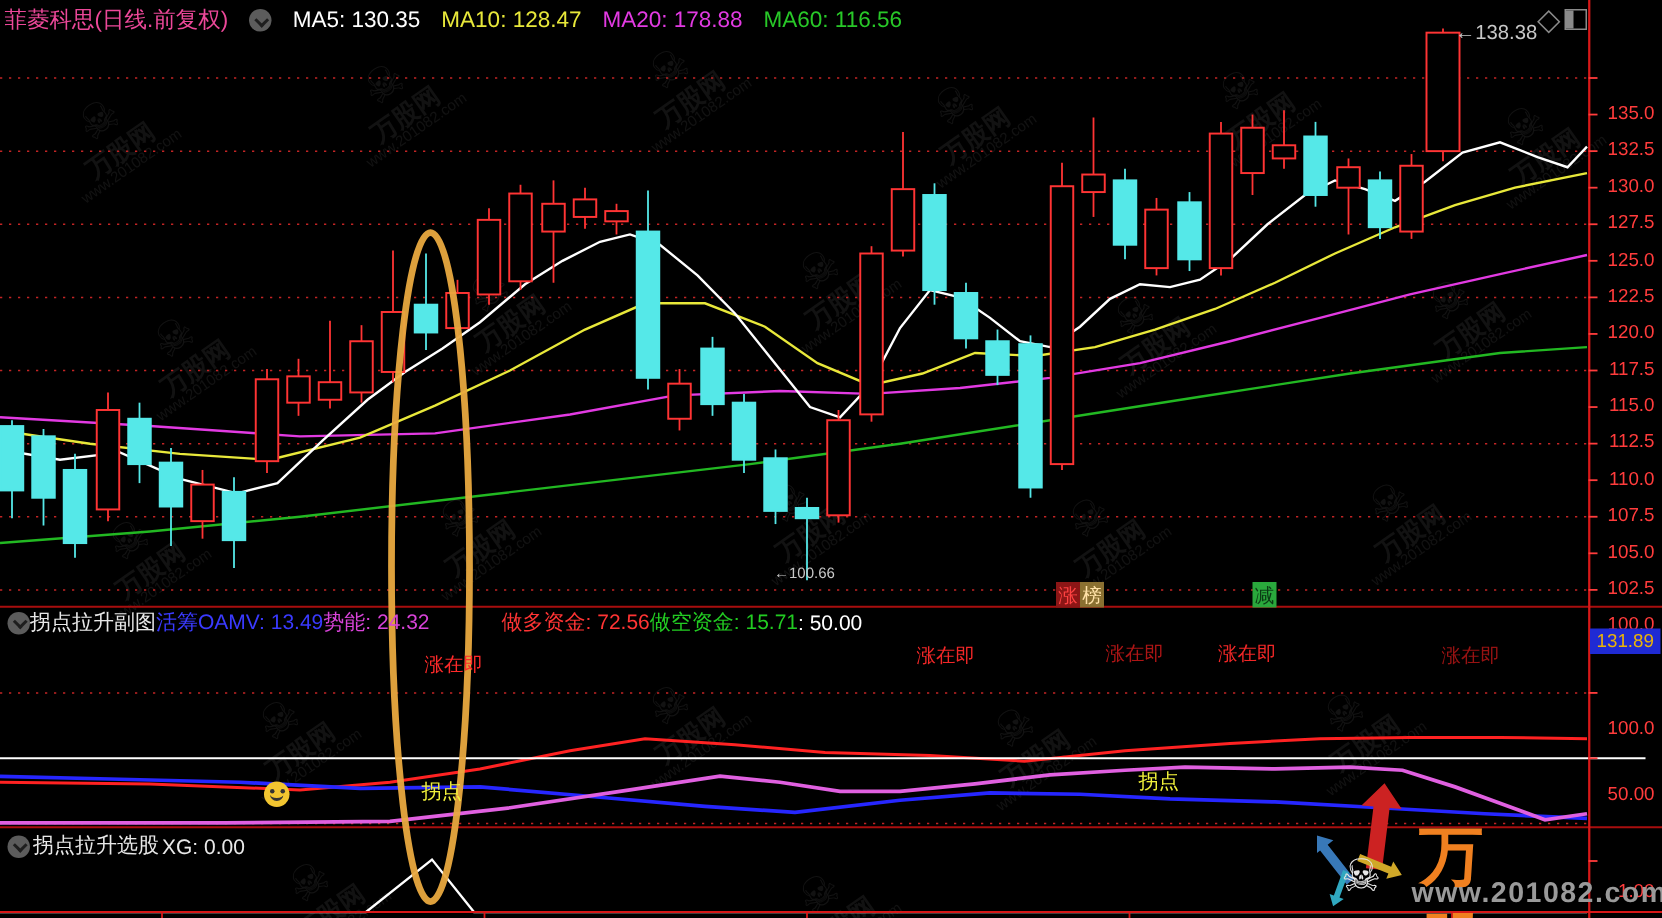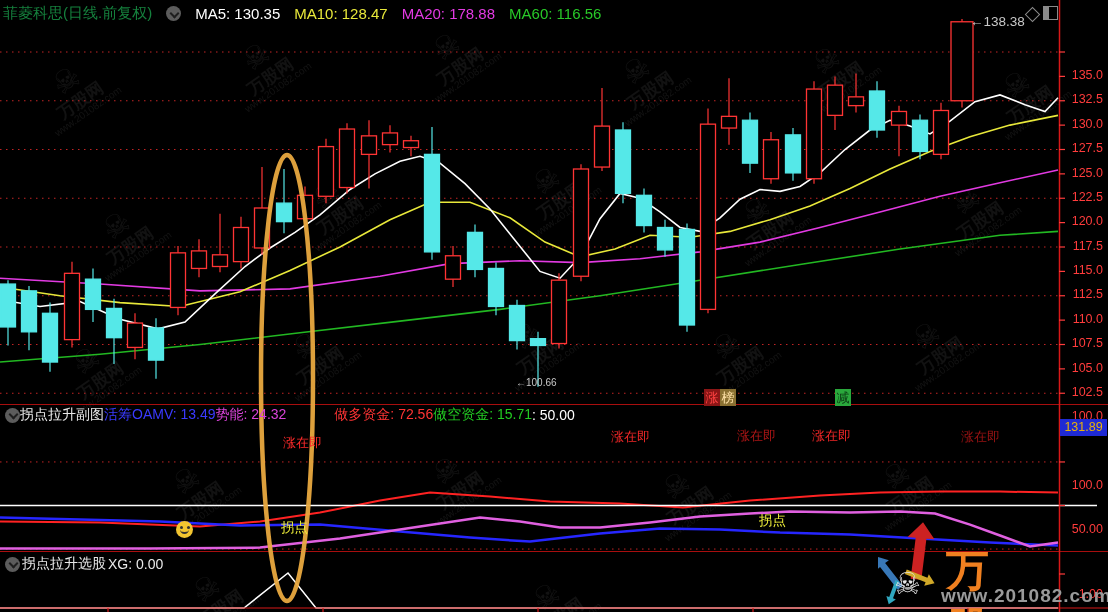--- a/index.html
+++ b/index.html
@@ -7,21 +7,21 @@
           font-family:"Liberation Sans","DejaVu Sans",sans-serif;}
   #wm{position:absolute;inset:0;z-index:0;pointer-events:none;}
   .wm{position:absolute;color:rgba(210,210,210,0.085);transform:rotate(-35deg);
       text-align:center;line-height:1.05;white-space:nowrap;}
   .wm .sk{font-size:30px;display:block;}
   .wm .nm{font-size:17px;font-weight:bold;display:block;}
   .wm .ur{font-size:10px;display:block;}
   #chart-svg{position:absolute;left:0;top:0;z-index:1;}
   .hdr{position:absolute;display:flex;align-items:center;white-space:nowrap;z-index:3;}
   #hdr-main{left:3px;top:4px;font-size:15px;gap:14px;}
-  #hdr-main .title{color:#15803d;}
+  #hdr-main .title{color:#ec4899;}
   #hdr-p2{left:5px;top:406px;font-size:14px;}
   #hdr-p2 .ptitle{color:#e8e8e8;}
   #hdr-p3{left:5px;top:555px;font-size:14px;gap:2px;}
   #hdr-p3 .ptitle{color:#e8e8e8;}
   #hdr-p3 .xg{color:#e8e8e8;}
   .chev{width:15px;height:15px;border-radius:50%;background:#5c5c5c;position:relative;display:inline-block;}
   .chev::after{content:"";position:absolute;left:4.5px;top:3.5px;width:5px;height:5px;
       border-right:2px solid #1e1e1e;border-bottom:2px solid #1e1e1e;transform:rotate(45deg);}
   #axis-labels{position:absolute;inset:0;z-index:2;pointer-events:none;margin-top:23px;}
   .axl{position:absolute;left:1063px;width:40px;text-align:right;font-size:12.5px;color:#ff3c3c;}

